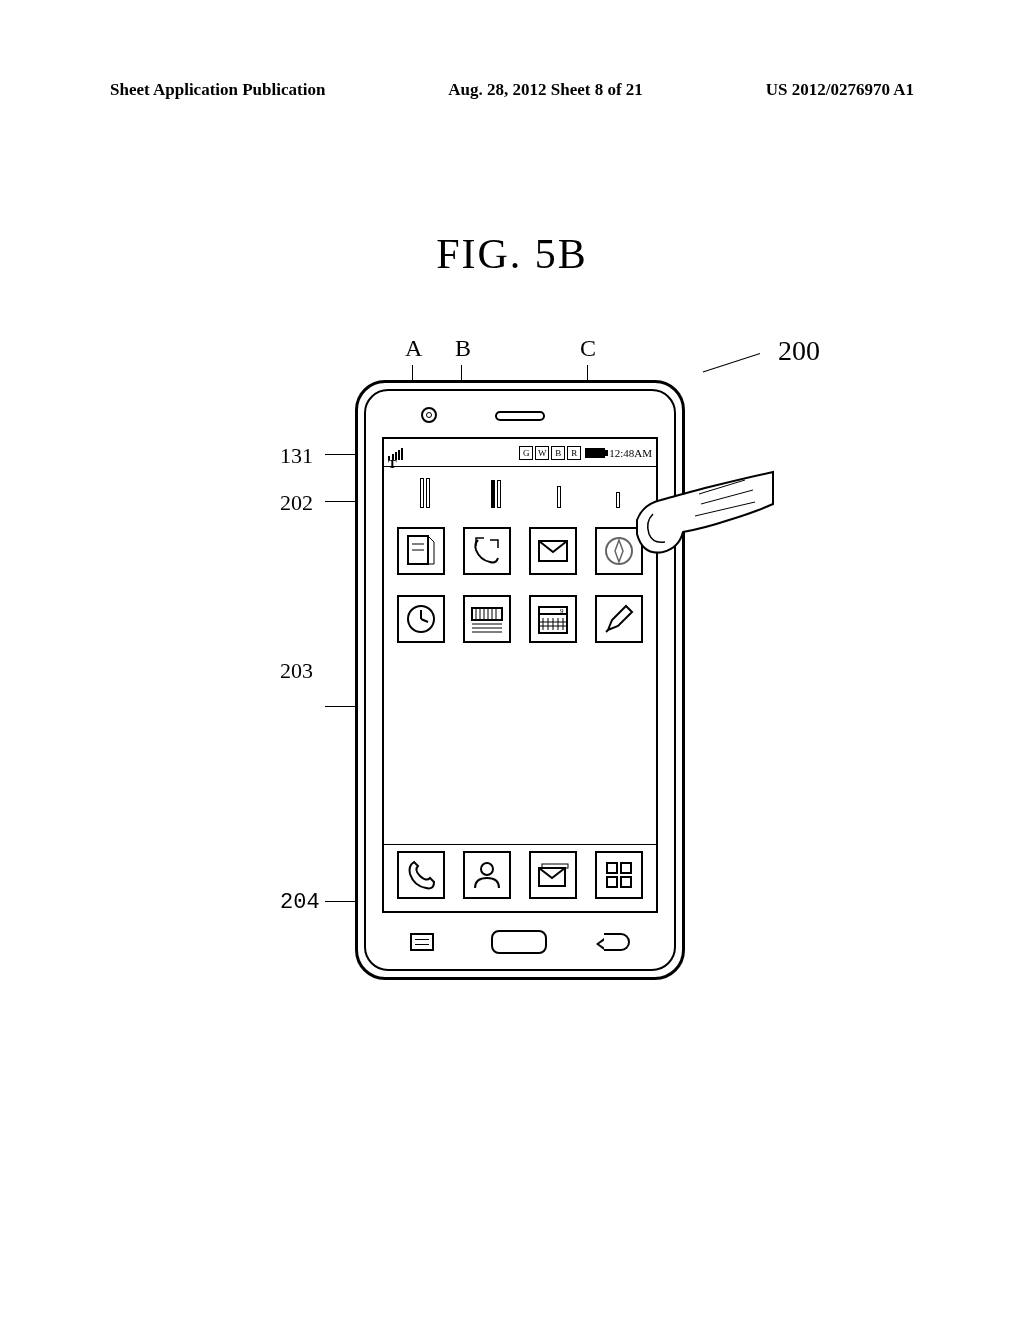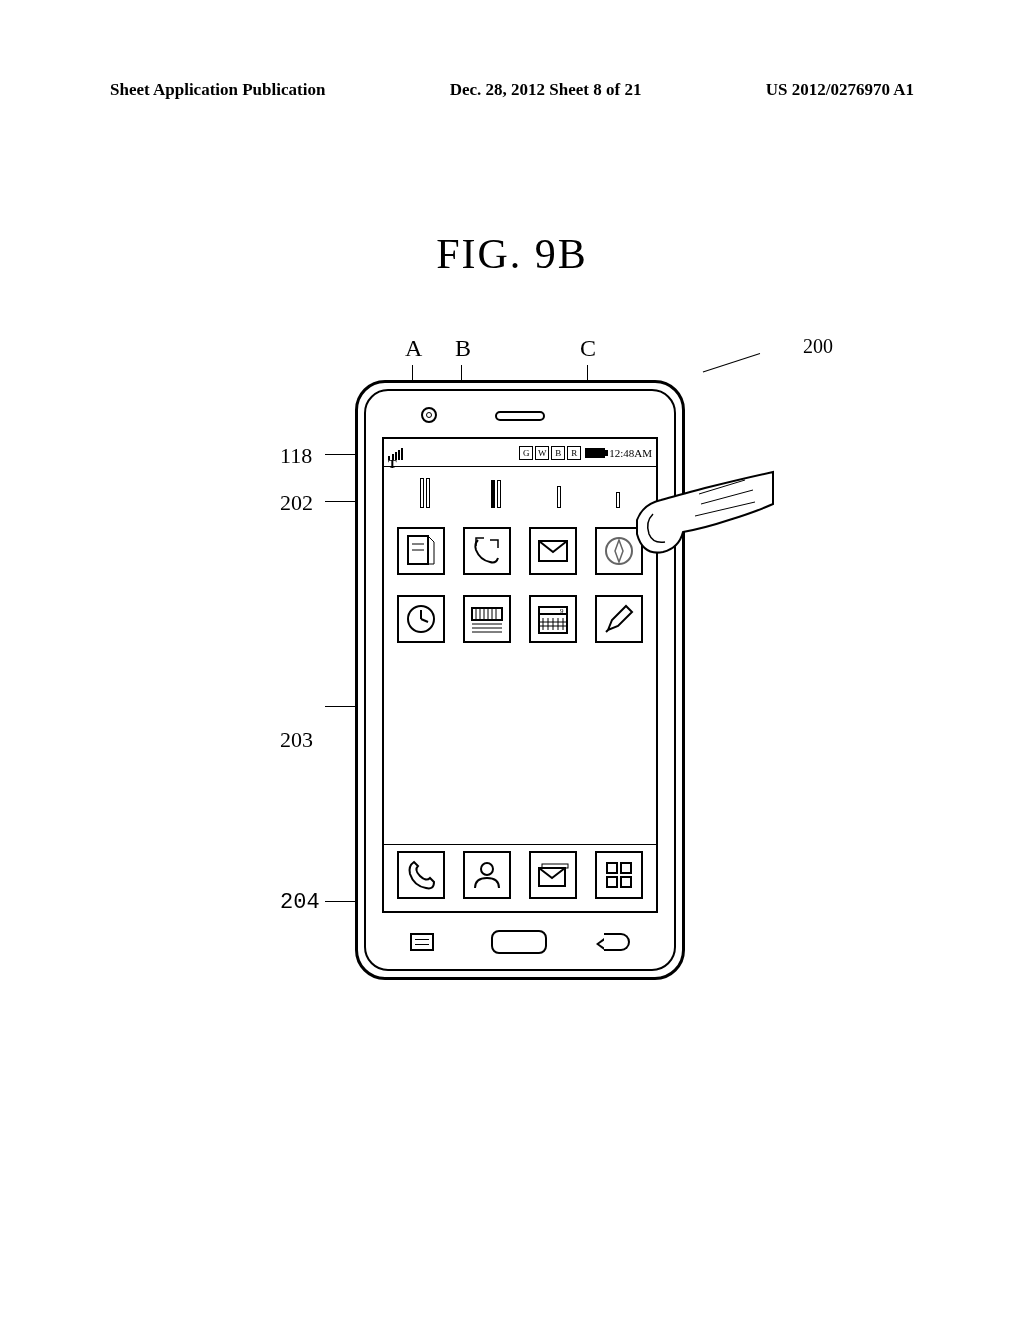--- a/index.html
+++ b/index.html
@@ -32,31 +32,31 @@
   
   .top-labels {
     position: absolute;
     top: 335px;
     font-size: 24px;
     font-family: "Times New Roman", serif;
   }
   .lbl-A { left: 405px; }
   .lbl-B { left: 455px; }
   .lbl-C { left: 580px; }
-  .lbl-200 { position: absolute; top: 335px; left: 803px; font-size: 20px; }
+  .lbl-200 { position: absolute; top: 335px; left: 778px; font-size: 28px; }
 
   
   .left-label {
     position: absolute;
     font-size: 22px;
     left: 280px;
   }
   .ll-201 { top: 443px; }
   .ll-202 { top: 490px; }
-  .ll-203 { top: 727px; }
+  .ll-203 { top: 658px; }
   .ll-204 { top: 890px; font-family: Liberation Mono, monospace; }
 
   
   .leader { position: absolute; height: 1px; background: #000; }
   .ld-201 { top: 454px; left: 325px; width: 70px; }
   .ld-202 { top: 501px; left: 325px; width: 95px; }
   .ld-203 { top: 706px; left: 325px; width: 70px; }
   .ld-204 { top: 901px; left: 325px; width: 70px; }
 
   
@@ -194,37 +194,37 @@
   
   .app.touched{ border-style: solid; }
   .app.touched svg { opacity: 0.6; }
 
 </style>
 </head>
 <body>
 
 <div class="header">
   <span>Sheet Application Publication</span>
-  <span>Dec. 28, 2012  Sheet 8 of 21</span>
+  <span>Aug. 28, 2012  Sheet 8 of 21</span>
   <span>US 2012/0276970 A1</span>
 </div>
 
-<div class="figure-title">FIG.  9B</div>
+<div class="figure-title">FIG.  5B</div>
 
 <div class="top-labels lbl-A">A</div>
 <div class="top-labels lbl-B">B</div>
 <div class="top-labels lbl-C">C</div>
 <div class="lbl-200">200</div>
 
 <div class="vleader vl-A"></div>
 <div class="vleader vl-B"></div>
 <div class="vleader vl-C"></div>
 <div class="curve-200"></div>
 
-<div class="left-label ll-201">118</div>
+<div class="left-label ll-201">131</div>
 <div class="left-label ll-202">202</div>
 <div class="left-label ll-203">203</div>
 <div class="left-label ll-204">204</div>
 <div class="leader ld-201"></div>
 <div class="leader ld-202"></div>
 <div class="leader ld-203"></div>
 <div class="leader ld-204"></div>
 
 <div class="phone">
   <div class="phone-inner">

